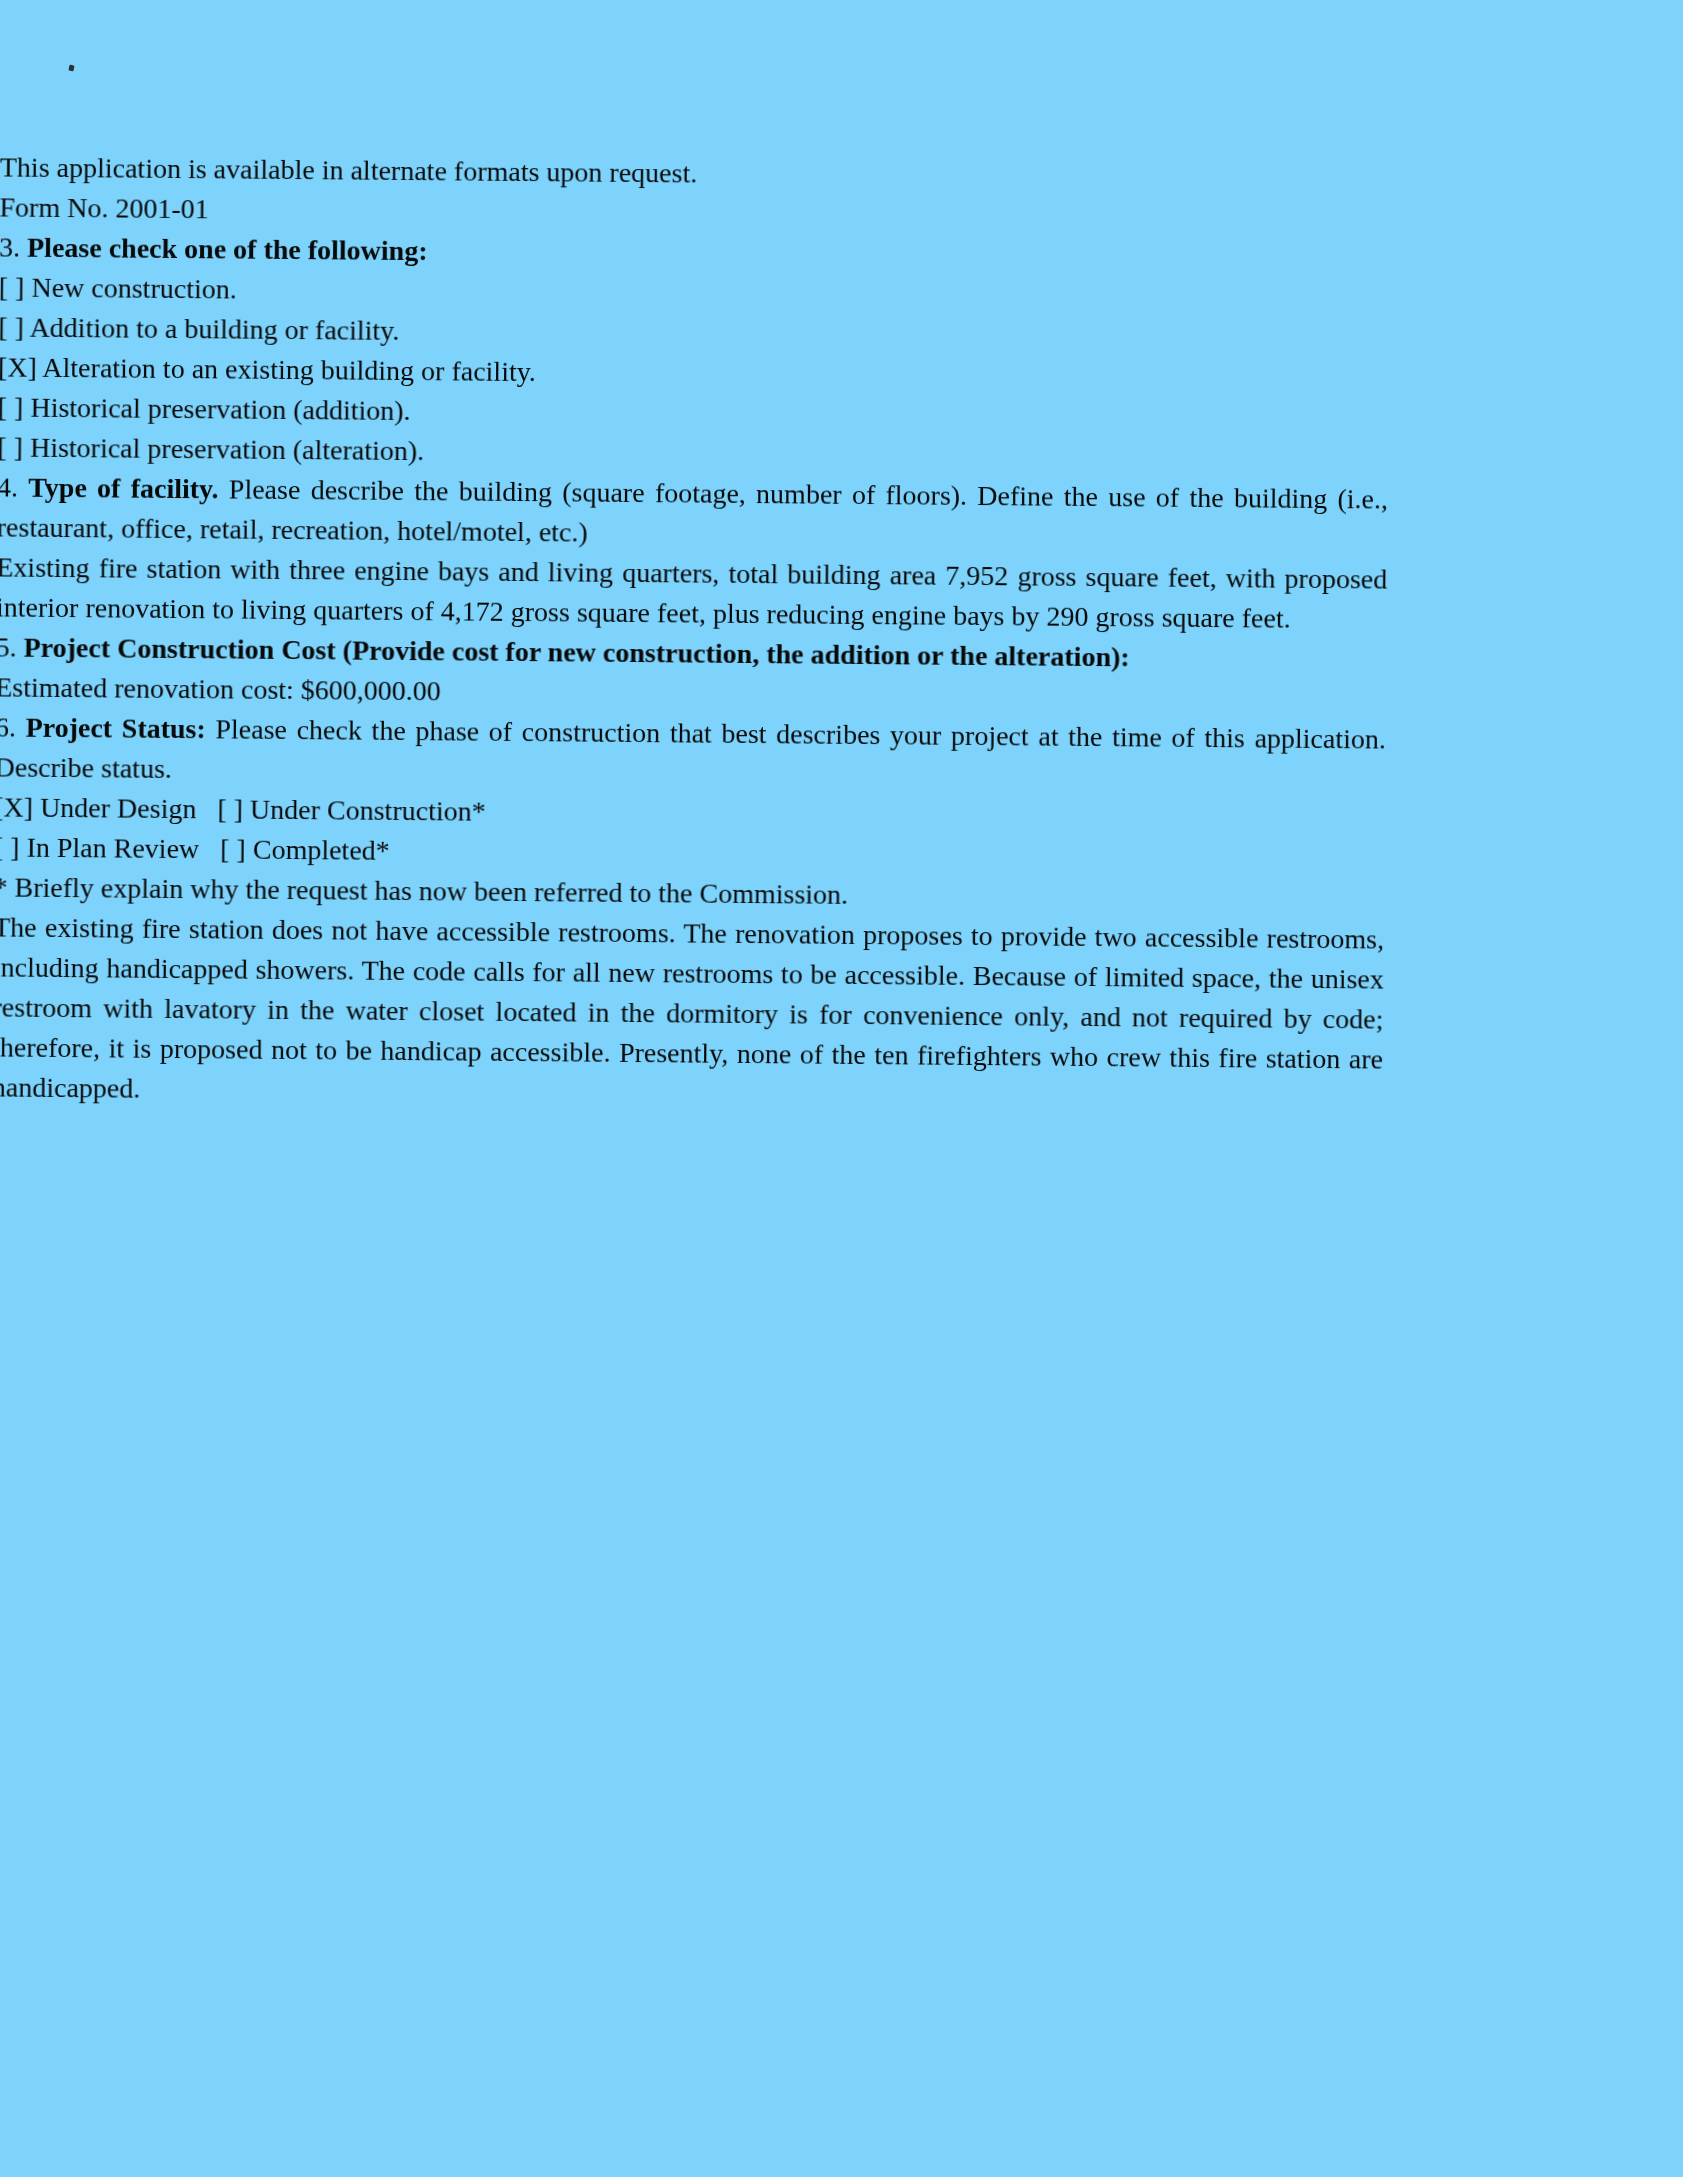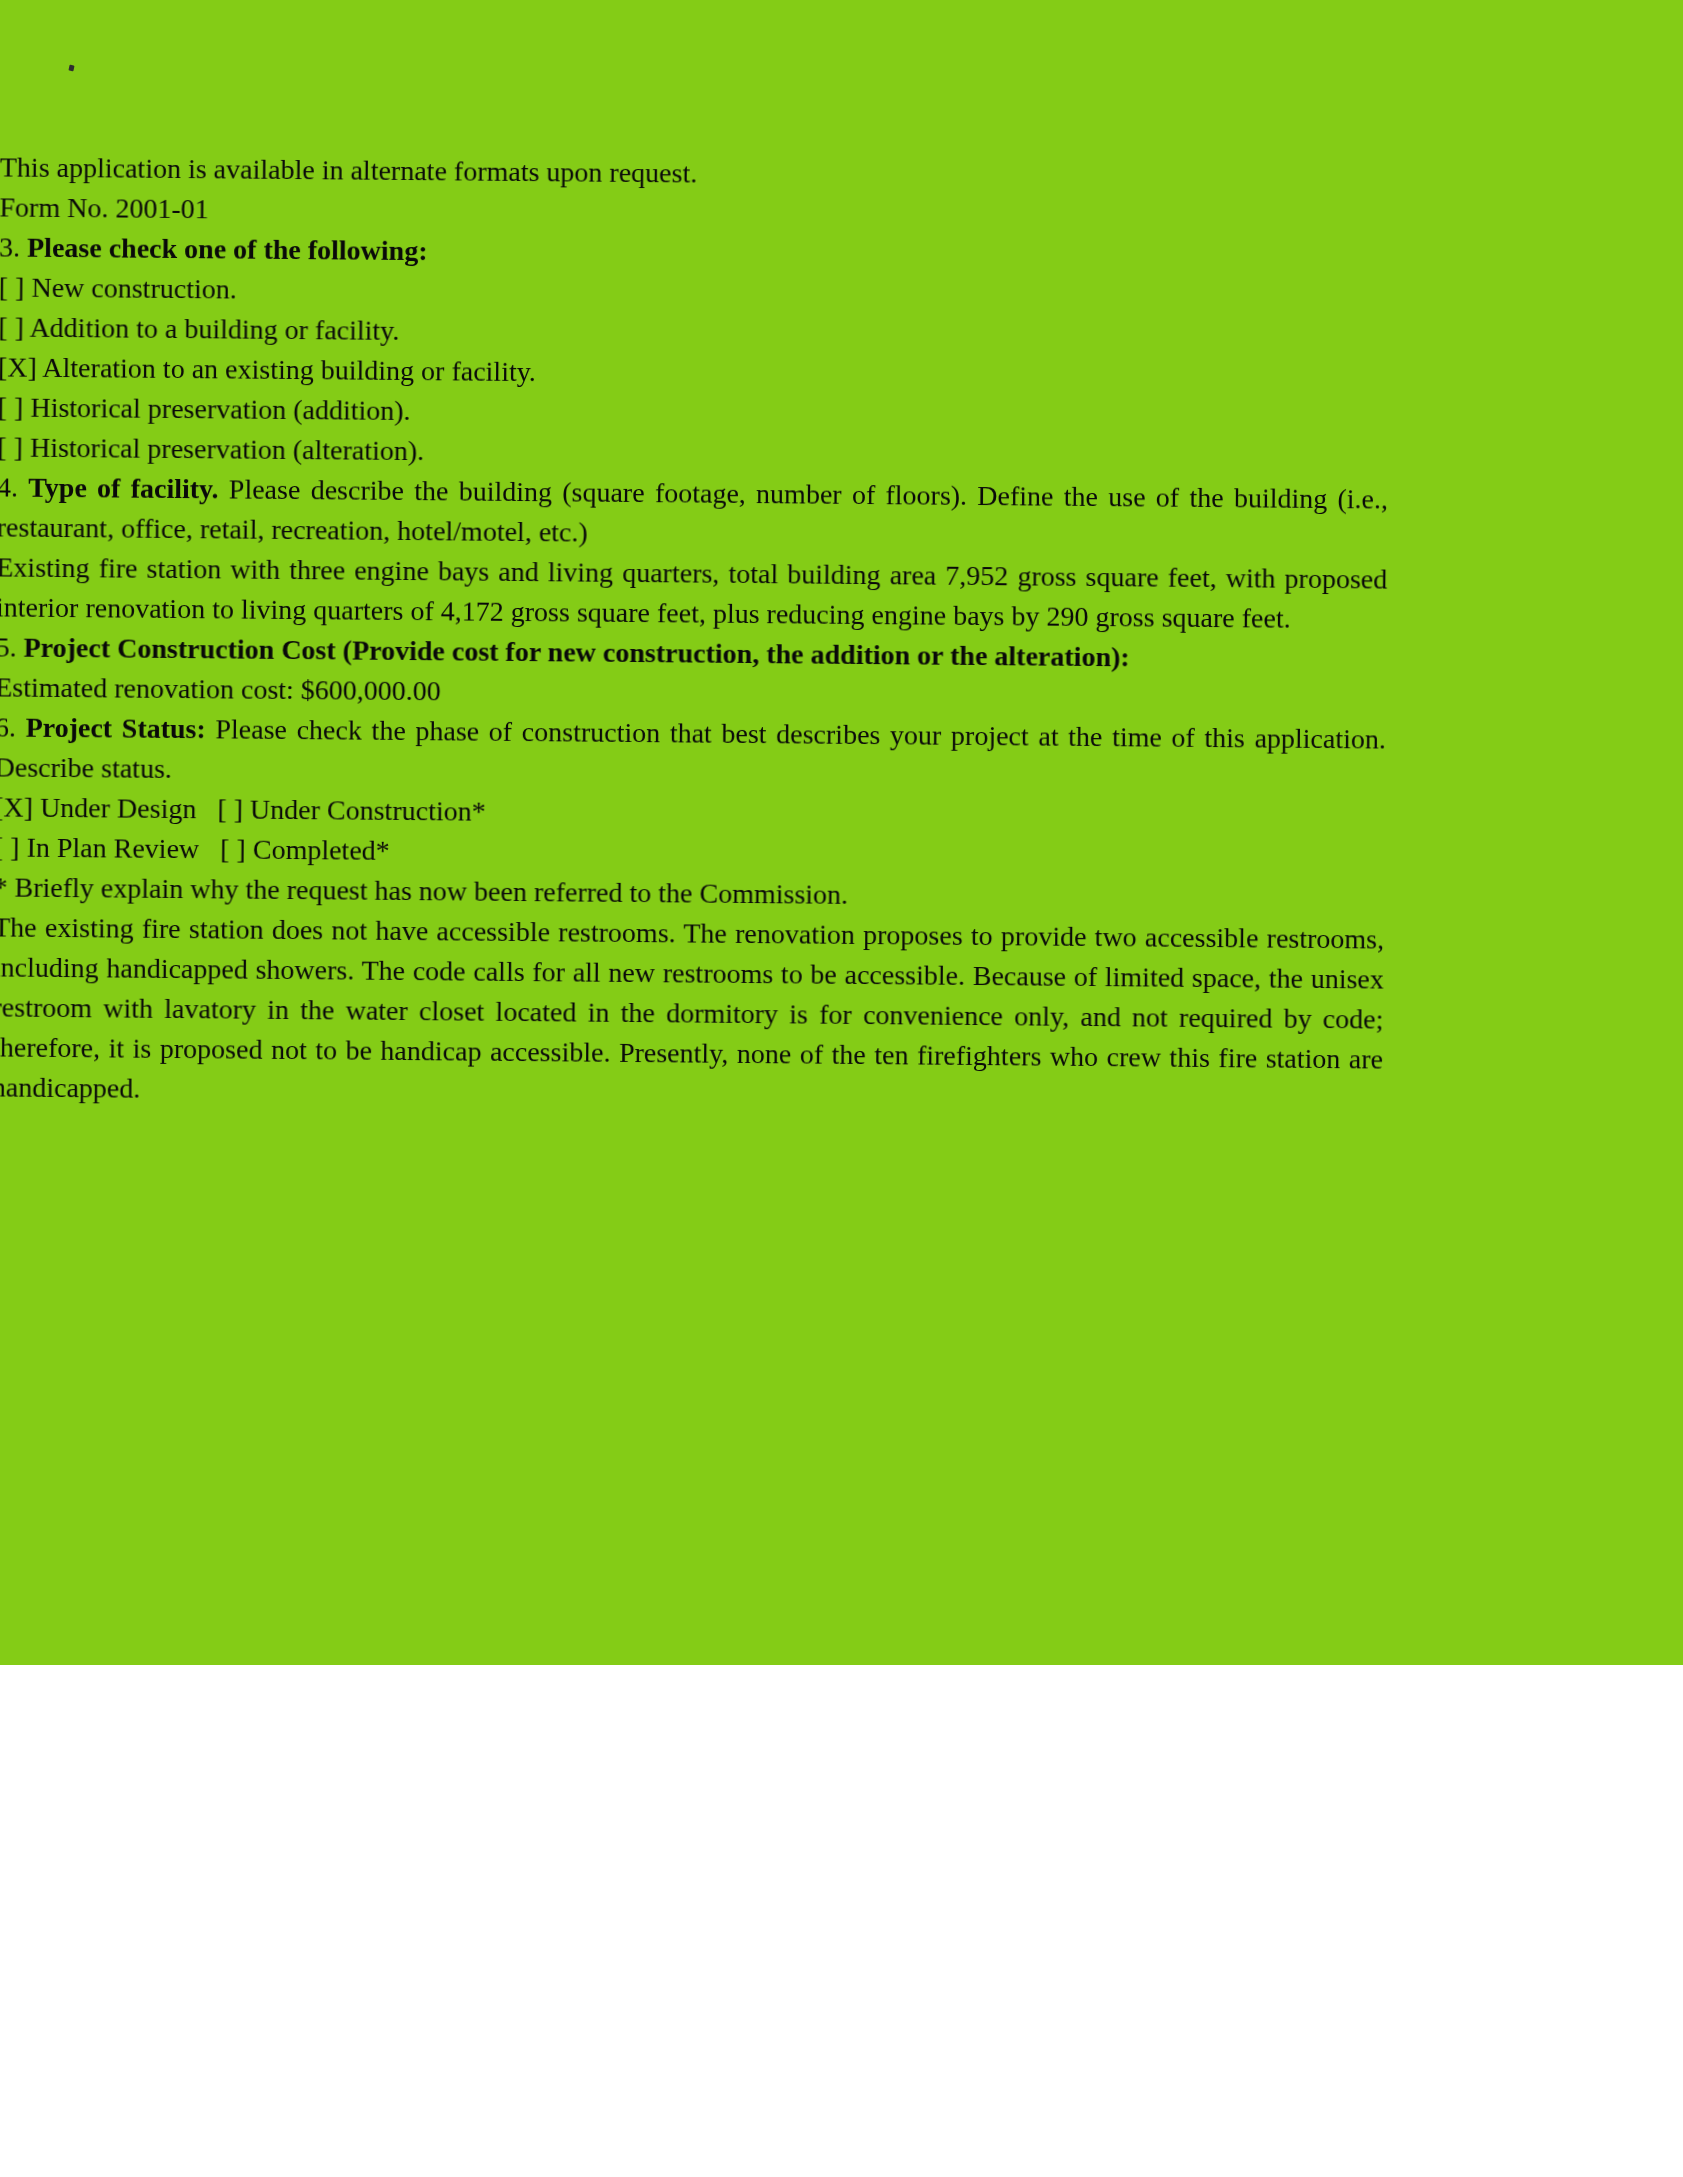--- a/index.html
+++ b/index.html
@@ -3,22 +3,22 @@
 <meta charset="utf-8">
 <style>
   html, body {
     margin: 0;
     padding: 0;
     background: #ffffff;
   }
   .page {
     position: relative;
     width: 1683px;
-    height: 1665px;
-    background: #84cc16;
+    height: 2177px;
+    background: #7dd3fc;
     overflow: hidden;
     font-family: "Liberation Serif", "DejaVu Serif", serif;
     color: #161616;
   }
   .scan-speck {
     position: absolute;
     left: 69px;
     top: 65px;
     width: 5px;
     height: 6px;

